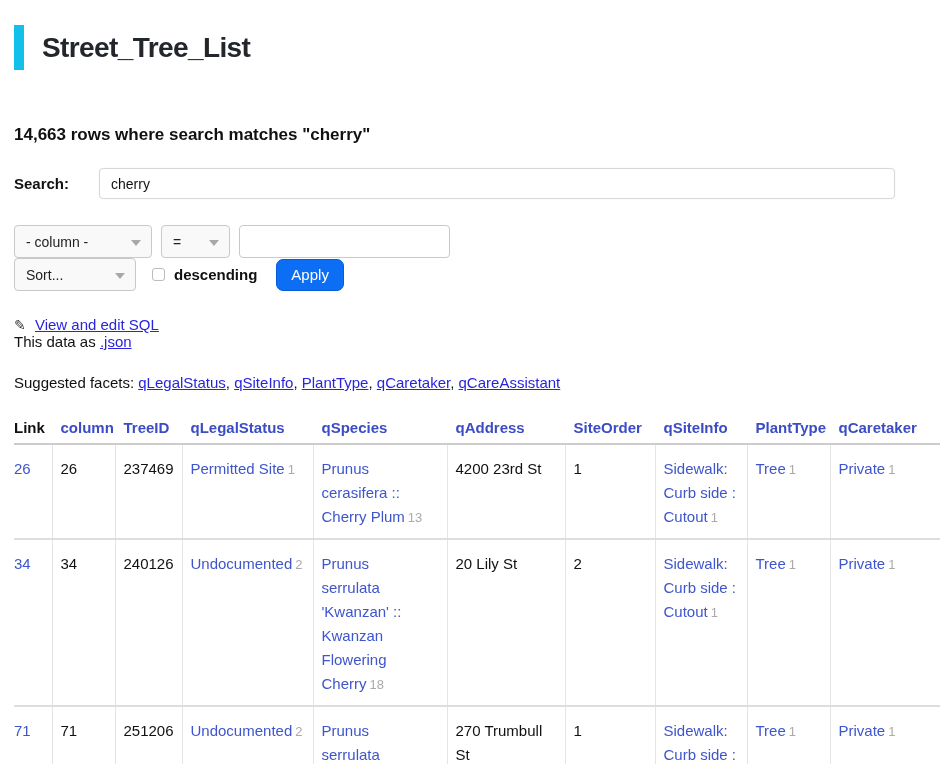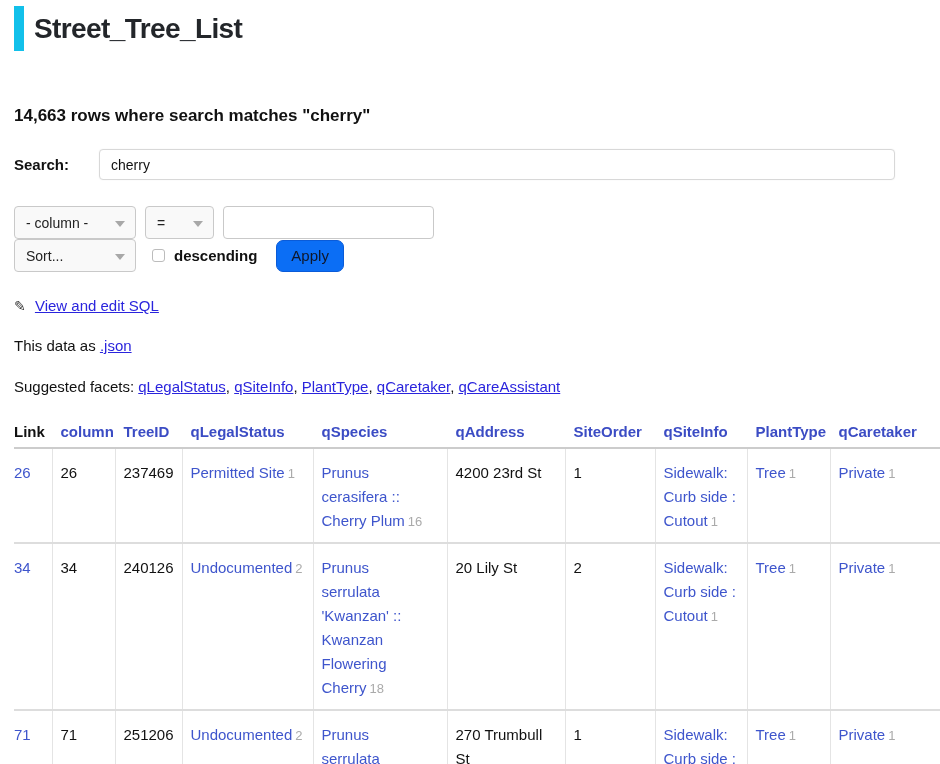--- a/index.html
+++ b/index.html
@@ -3,21 +3,21 @@
 <meta charset="utf-8">
 <style>
   html,body { margin:0; padding:0; background:#fff; }
   body {
     width:940px; height:764px; overflow:hidden;
     font-family:"Liberation Sans", sans-serif; color:#111;
   }
   .page { padding:0 0 0 14px; }
 
   
-  .titlebar { display:flex; align-items:center; gap:10px; padding-top:6px; }
+  .titlebar { display:flex; align-items:center; gap:18px; padding-top:25px; }
   .accent-bar { width:10px; height:45px; background:var(--accent,#12c0ea); }
   h1.title { margin:0; font-size:28px; font-weight:700; color:#23262a; letter-spacing:-0.6px; }
 
   
   .rowcount { margin-top:55px; font-size:17px; font-weight:700; color:#111; }
 
   
   .search-row { margin-top:23px; display:flex; align-items:center; }
   .search-label { font-size:15px; font-weight:700; width:85px; flex:0 0 85px; }
   .search-input {
@@ -32,43 +32,43 @@
   .select {
     position:relative; height:33px; box-sizing:border-box;
     background:#f9f9f9; border:1px solid #c9c9c9; border-radius:4px;
     display:flex; align-items:center; padding:0 28px 0 11px;
     font-size:14px; color:#222; cursor:default;
   }
   .select::after {
     content:""; position:absolute; right:10px; top:14px;
     border:5px solid transparent; border-top:6px solid #a8a8a8;
   }
-  .select.w-col  { width:122px; }
+  .select.w-col  { width:138px; }
   .select.w-op   { width:69px;  }
   .select.w-sort { width:122px; }
   .value-input {
     width:211px; height:33px; box-sizing:border-box;
     border:1px solid #c9c9c9; border-radius:4px; padding:0 10px;
     font-size:14px; font-family:inherit;
   }
   .checkbox {
     width:13px; height:13px; box-sizing:border-box; margin-left:16px;
     border:1px solid #bcbcbc; border-radius:3px; background:#fff;
   }
   .desc-label { margin-left:9px; font-size:15px; font-weight:700; }
   .apply-btn {
     margin-left:19px; height:32px; padding:0 14px;
-    background:var(--apply_bg,#0d6efd); color:#0f172a;
+    background:var(--apply_bg,#0d6efd); color:#ffffff;
     border:1px solid #0a5bd8; border-radius:7px;
     font-size:15px; font-family:inherit; cursor:pointer;
   }
 
   
   .sql-line  { margin-top:25px; font-size:15px; }
-  .data-line { margin-top:23px; font-size:15px; }
+  .data-line { font-size:15px; }
   .facet-line{ margin-top:24px; font-size:15px; }
   .pencil-icon { color:#2f2f2f; font-size:14px; margin-right:5px; }
   a.toplink { color:var(--link,#2a24dd); text-decoration:underline; cursor:pointer; }
   .facet-item:not(:last-of-type)::after { content:", "; color:#111; }
 
   
   table.data { border-collapse:collapse; table-layout:fixed; width:926px; margin-top:24px; }
   th {
     text-align:left; font-size:15px; font-weight:700;
     color:var(--header_link,#3b4cc4);
@@ -170,21 +170,21 @@
         <th>PlantType</th>
         <th>qCaretaker</th>
       </tr>
     </thead>
     <tbody>
       <tr>
         <td class="first"><a class="tlink">26</a></td>
         <td>26</td>
         <td>237469</td>
         <td><a class="tlink">Permitted Site</a><span class="count">1</span></td>
-        <td class="species"><a class="tlink">Prunus cerasifera :: Cherry Plum</a><span class="count">16</span></td>
+        <td class="species"><a class="tlink">Prunus cerasifera :: Cherry Plum</a><span class="count">13</span></td>
         <td class="address">4200 23rd St</td>
         <td>1</td>
         <td><a class="tlink">Sidewalk: Curb side : Cutout</a><span class="count">1</span></td>
         <td><a class="tlink">Tree</a><span class="count">1</span></td>
         <td><a class="tlink">Private</a><span class="count">1</span></td>
       </tr>
       <tr>
         <td class="first"><a class="tlink">34</a></td>
         <td>34</td>
         <td>240126</td>

